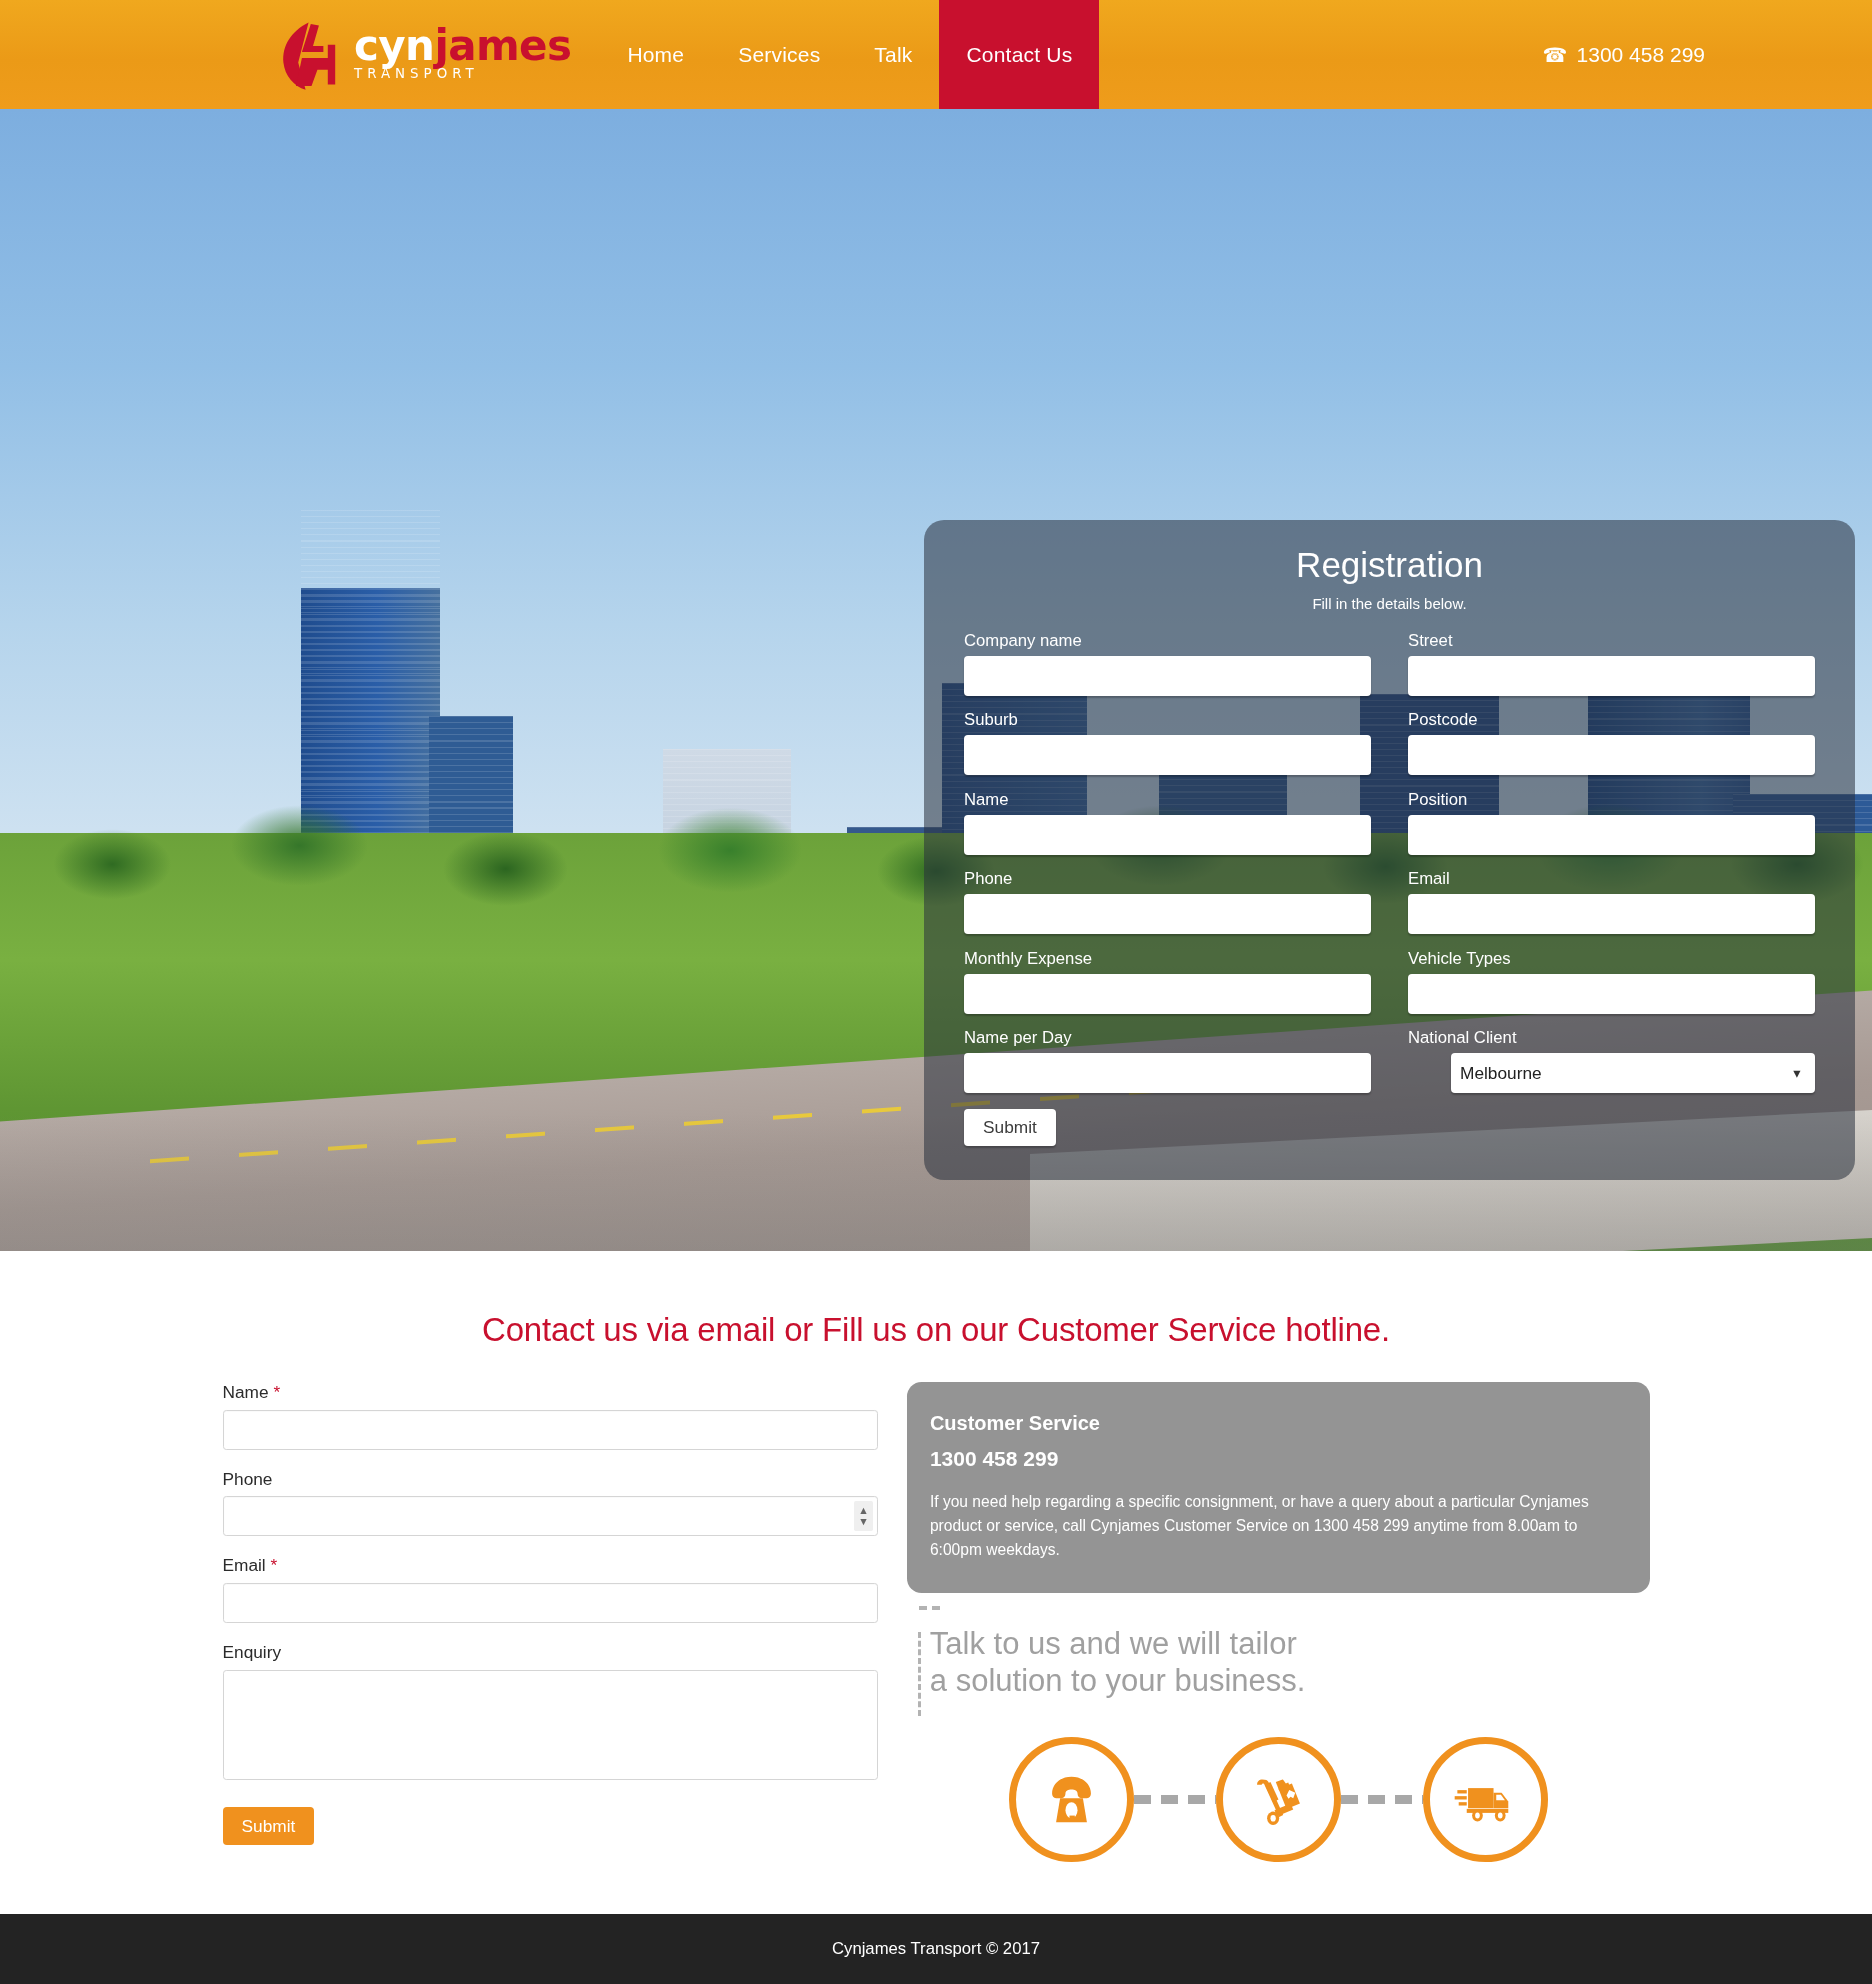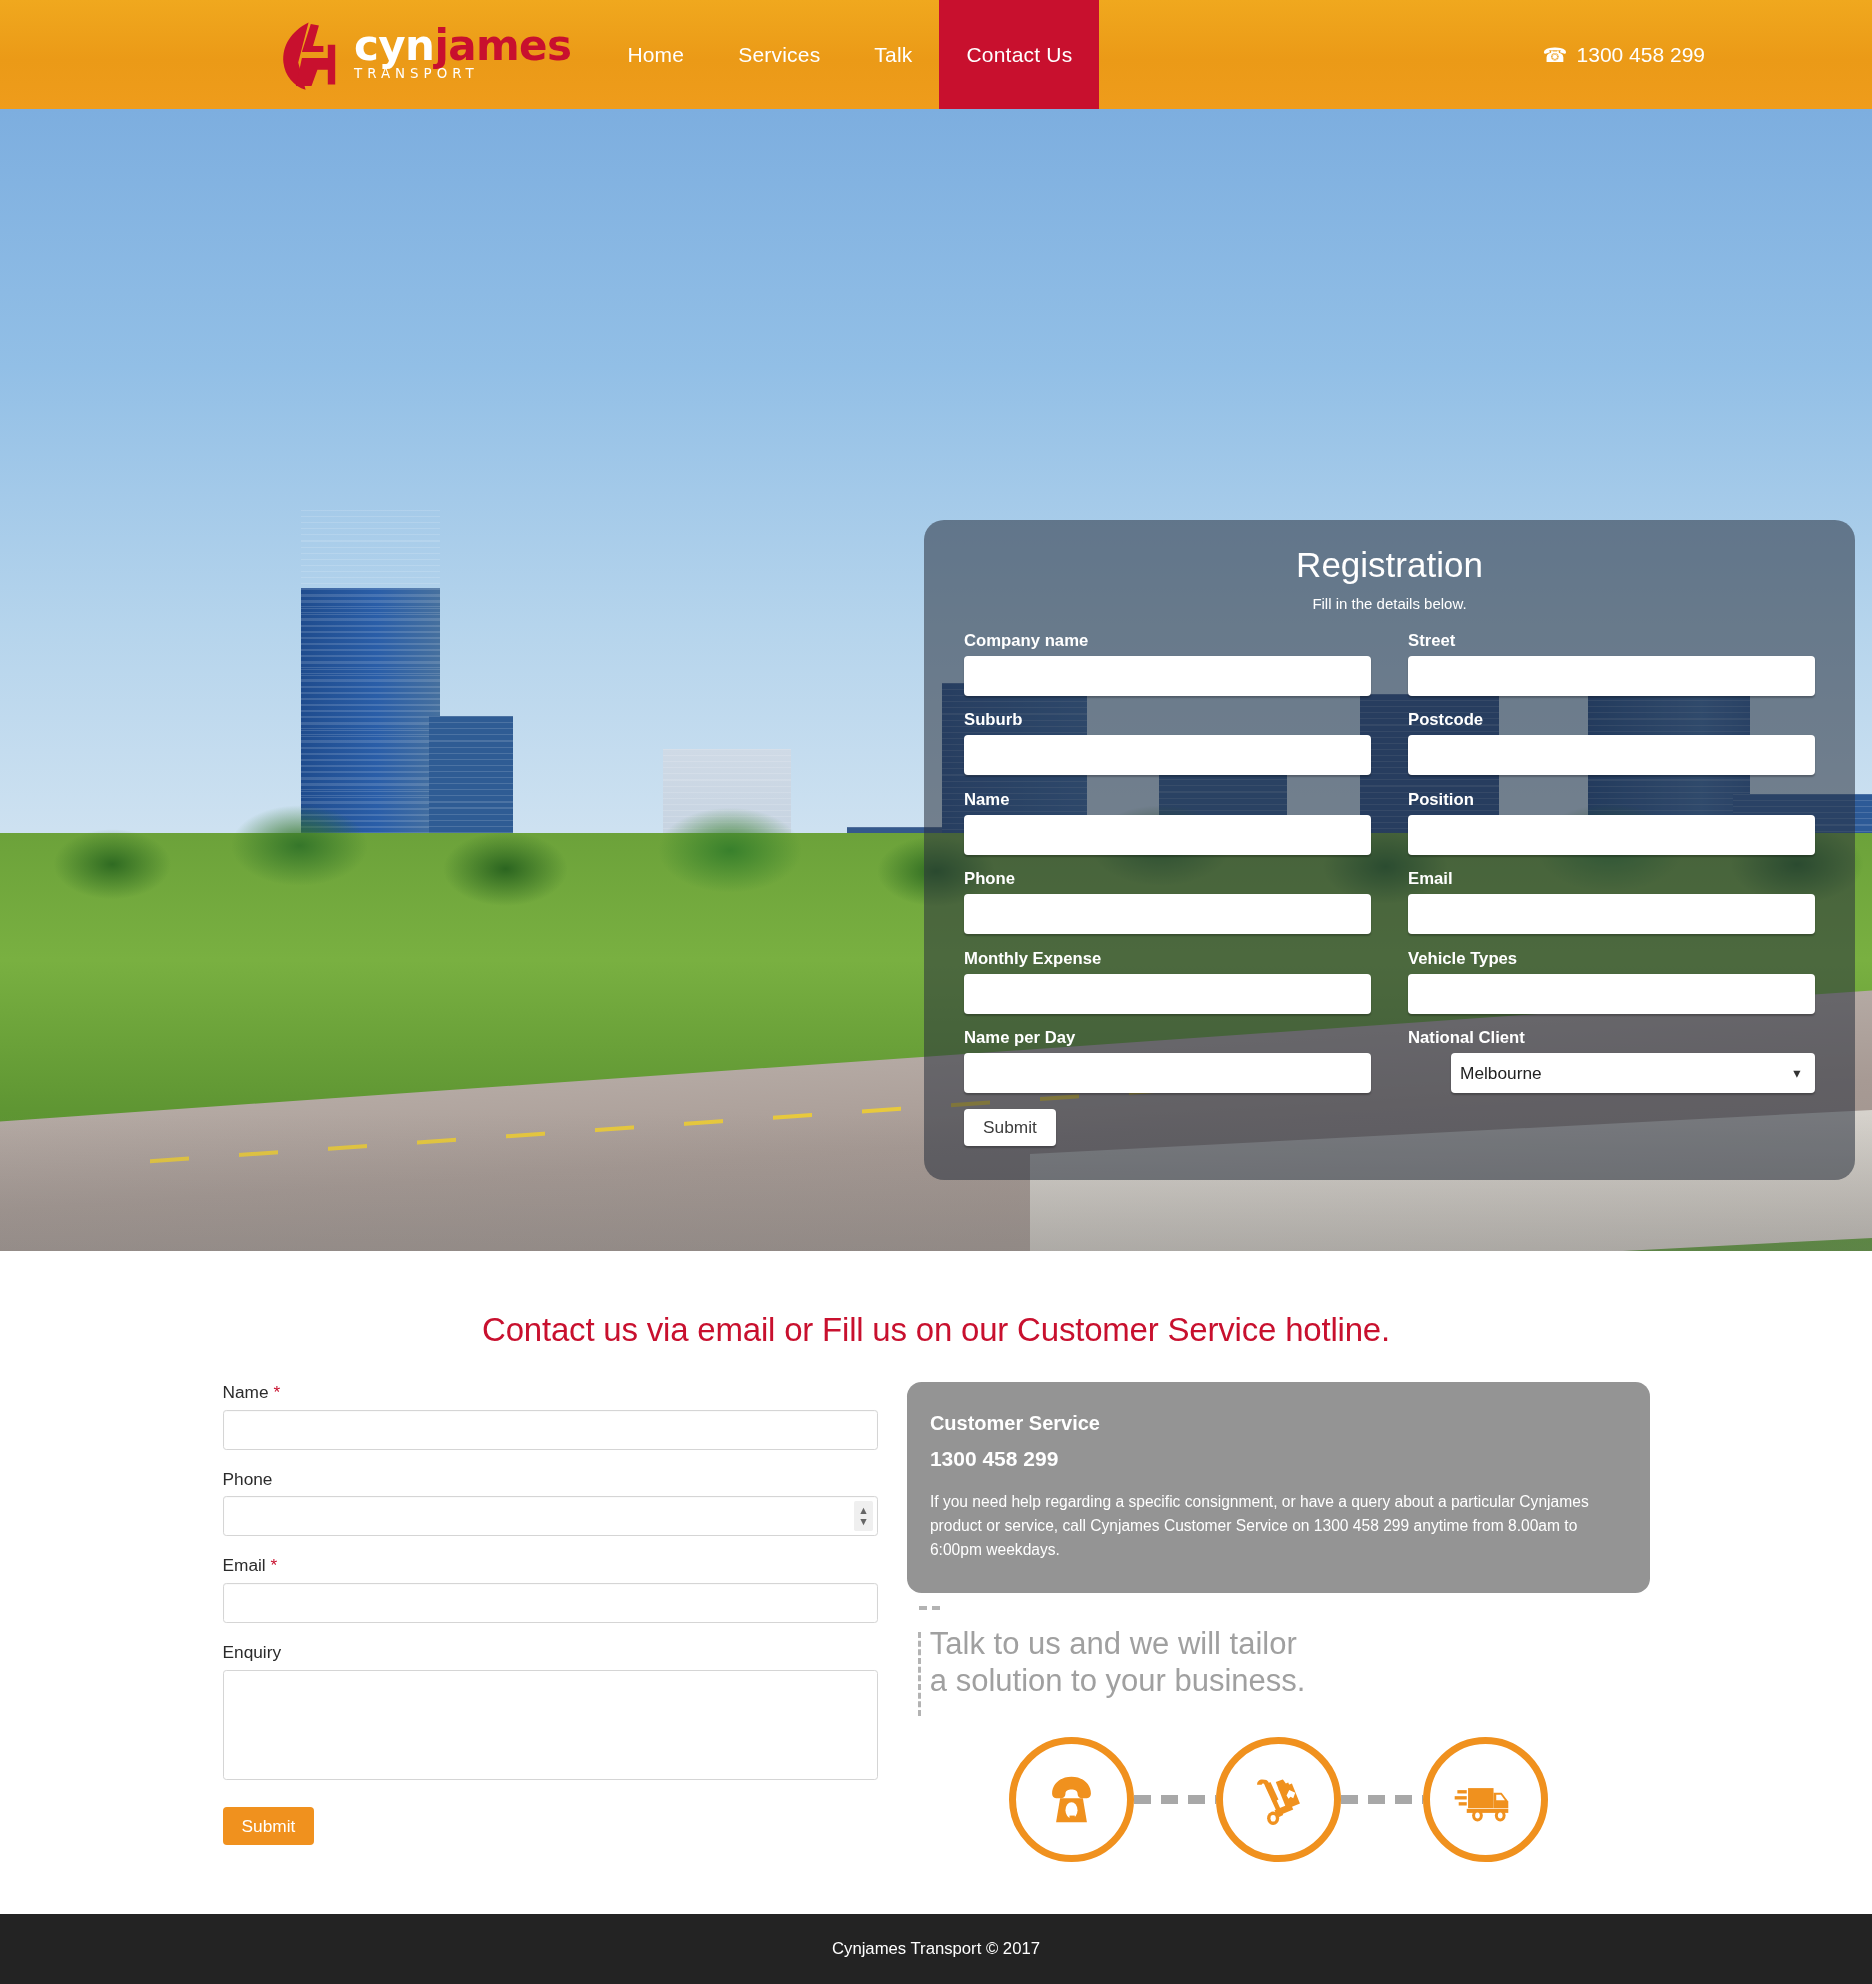--- a/index.html
+++ b/index.html
@@ -166,21 +166,21 @@
     display: grid;
     grid-template-columns: 1fr 1fr;
     column-gap: 37px;
     row-gap: 0px;
     margin-top: 19px;
   }
   .fld { margin-bottom: 14.5px; }
   .fld-label {
     color: #ffffff;
     font-size: 16.7px;
-    font-weight: 700;
+    font-weight: 400;
     margin-bottom: 5px;
     display: block;
   }
   .fld-input {
     width: 100%;
     height: 40px;
     background: #ffffff;
     border: 0;
     border-radius: 3.9px;
     box-shadow: 0 1.1px 1.7px rgba(0,0,0,.25);

